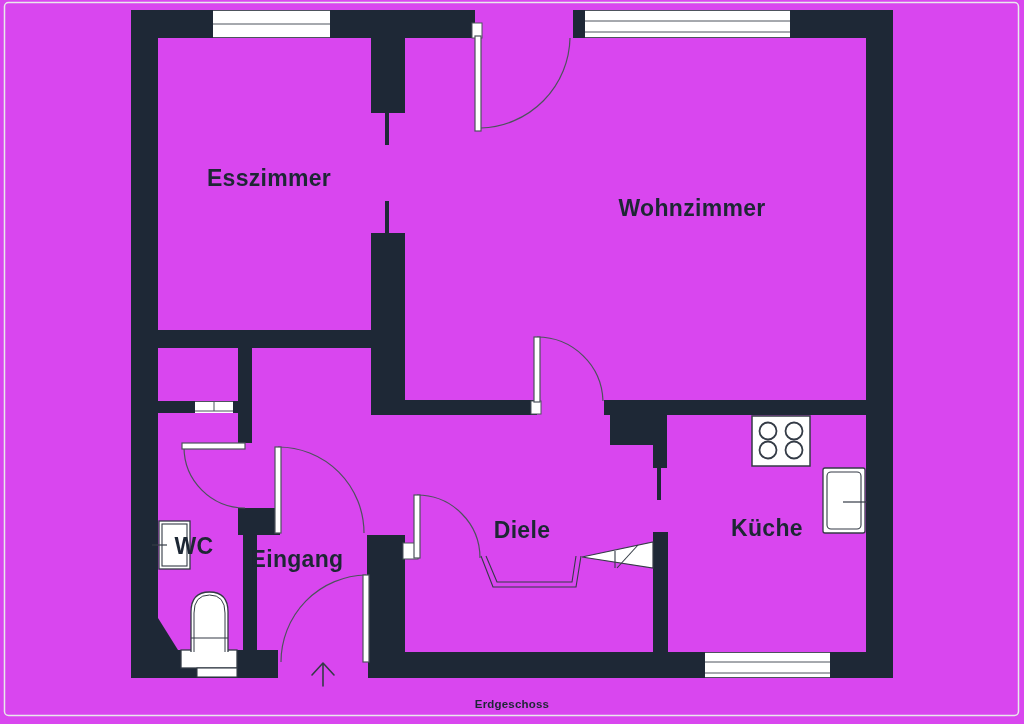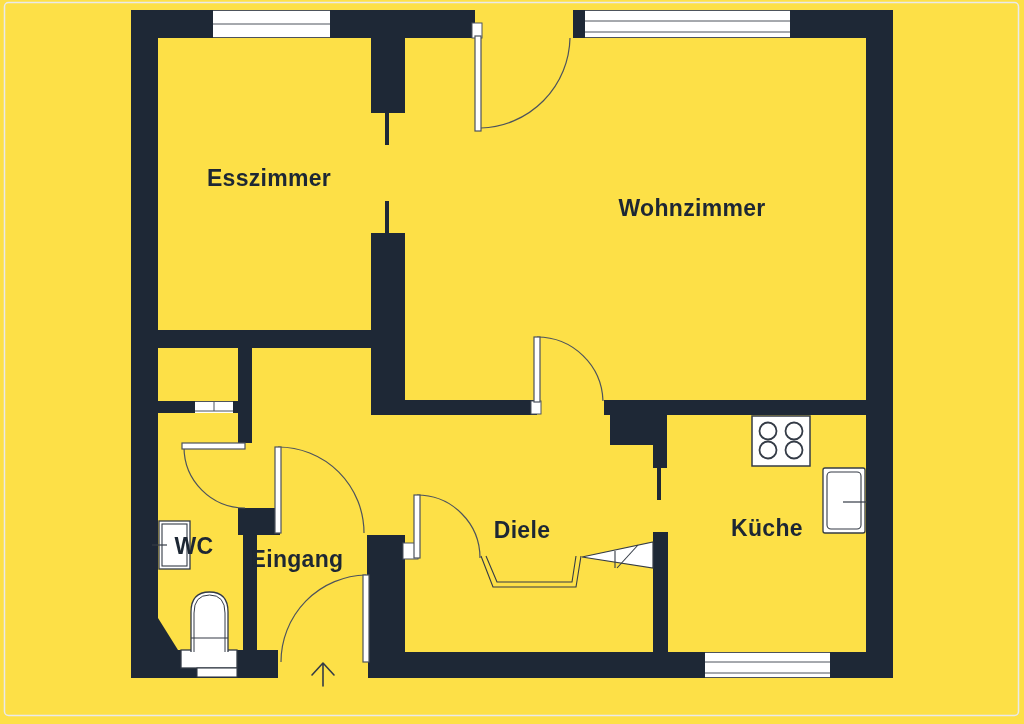--- a/index.html
+++ b/index.html
@@ -4,21 +4,21 @@
 <style>
   html, body {
     margin: 0;
     padding: 0;
     background: #ffffff;
   }
   #page {
     position: relative;
     width: 1024px;
     height: 724px;
-    background: #fde047;
+    background: #d946ef;
     overflow: hidden;
     font-family: "Liberation Sans", sans-serif;
   }
   #plan-svg {
     position: absolute;
     left: 0;
     top: 0;
   }
   #floor-caption {
     position: absolute;
@@ -119,13 +119,14 @@
       <path d="M481,556 L493,587 L576,587 L581,556" fill="none" stroke="#343b46" stroke-width="1.1"></path>
       <path d="M486,556 L497,582 L572,582 L576,556" fill="none" stroke="#343b46" stroke-width="1.1"></path>
       <path d="M323,686 L323,664 M312,675 L323,663 L334,675" fill="none" stroke="#343b46" stroke-width="1.6" stroke-linecap="round" stroke-linejoin="round"></path>
       <text x="269" y="186" text-anchor="middle" font-family="&quot;Liberation Sans&quot;, sans-serif" font-size="23" font-weight="bold" letter-spacing="0.3" fill="#1d2734">Esszimmer</text>
       <text x="692" y="216" text-anchor="middle" font-family="&quot;Liberation Sans&quot;, sans-serif" font-size="23" font-weight="bold" letter-spacing="0.3" fill="#1d2734">Wohnzimmer</text>
       <text x="522" y="538" text-anchor="middle" font-family="&quot;Liberation Sans&quot;, sans-serif" font-size="23" font-weight="bold" letter-spacing="0.3" fill="#1d2734">Diele</text>
       <text x="297" y="567" text-anchor="middle" font-family="&quot;Liberation Sans&quot;, sans-serif" font-size="23" font-weight="bold" letter-spacing="0.3" fill="#1d2734">Eingang</text>
       <text x="194" y="554" text-anchor="middle" font-family="&quot;Liberation Sans&quot;, sans-serif" font-size="23" font-weight="bold" letter-spacing="0.3" fill="#1d2734">WC</text>
       <text x="767" y="536" text-anchor="middle" font-family="&quot;Liberation Sans&quot;, sans-serif" font-size="23" font-weight="bold" letter-spacing="0.3" fill="#1d2734">Küche</text>
     </svg>
+  <div id="floor-caption">Erdgeschoss</div>
 </div>
 
 </body></html>

